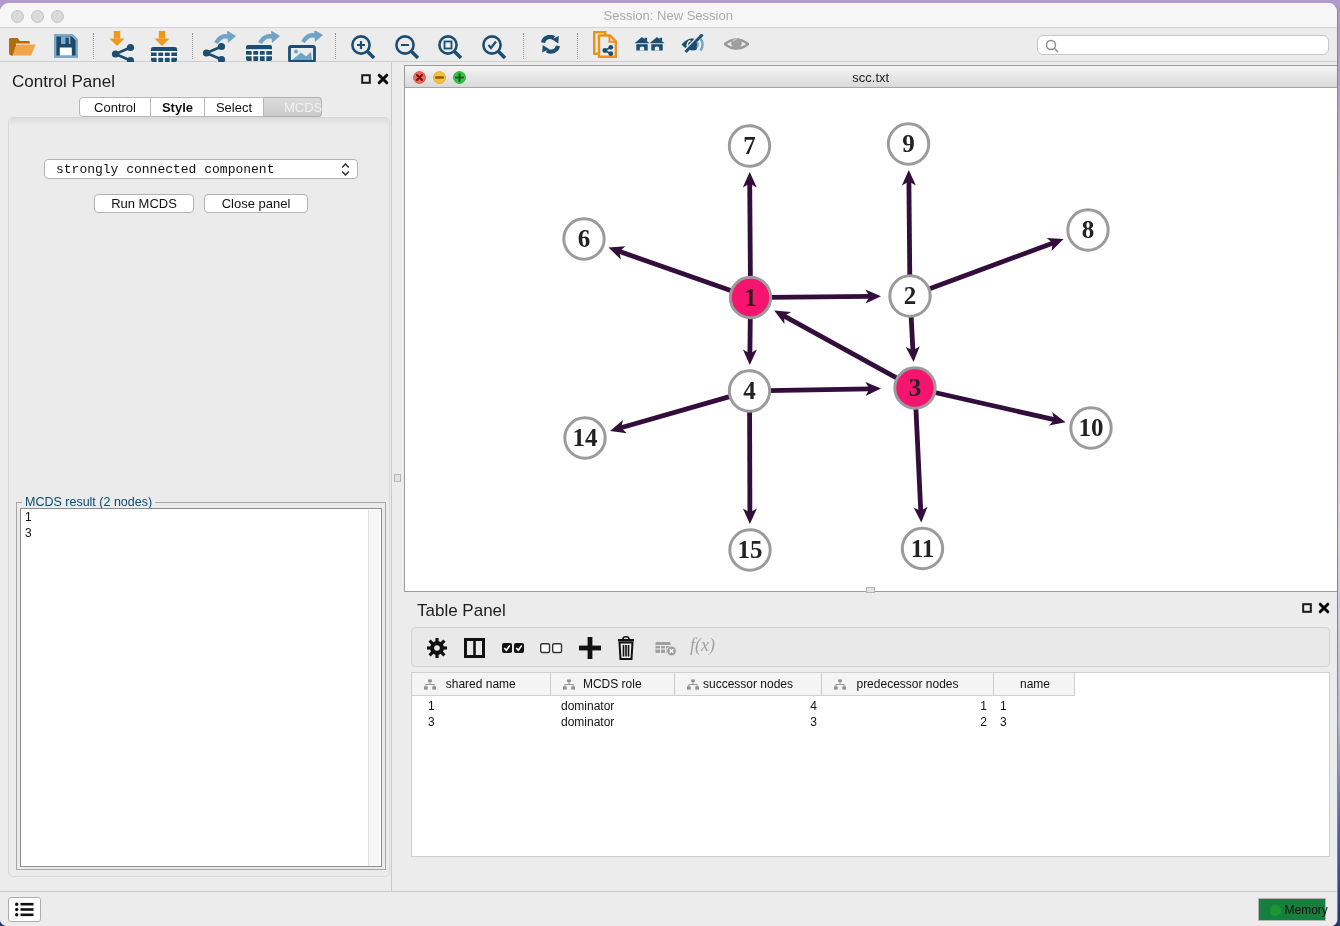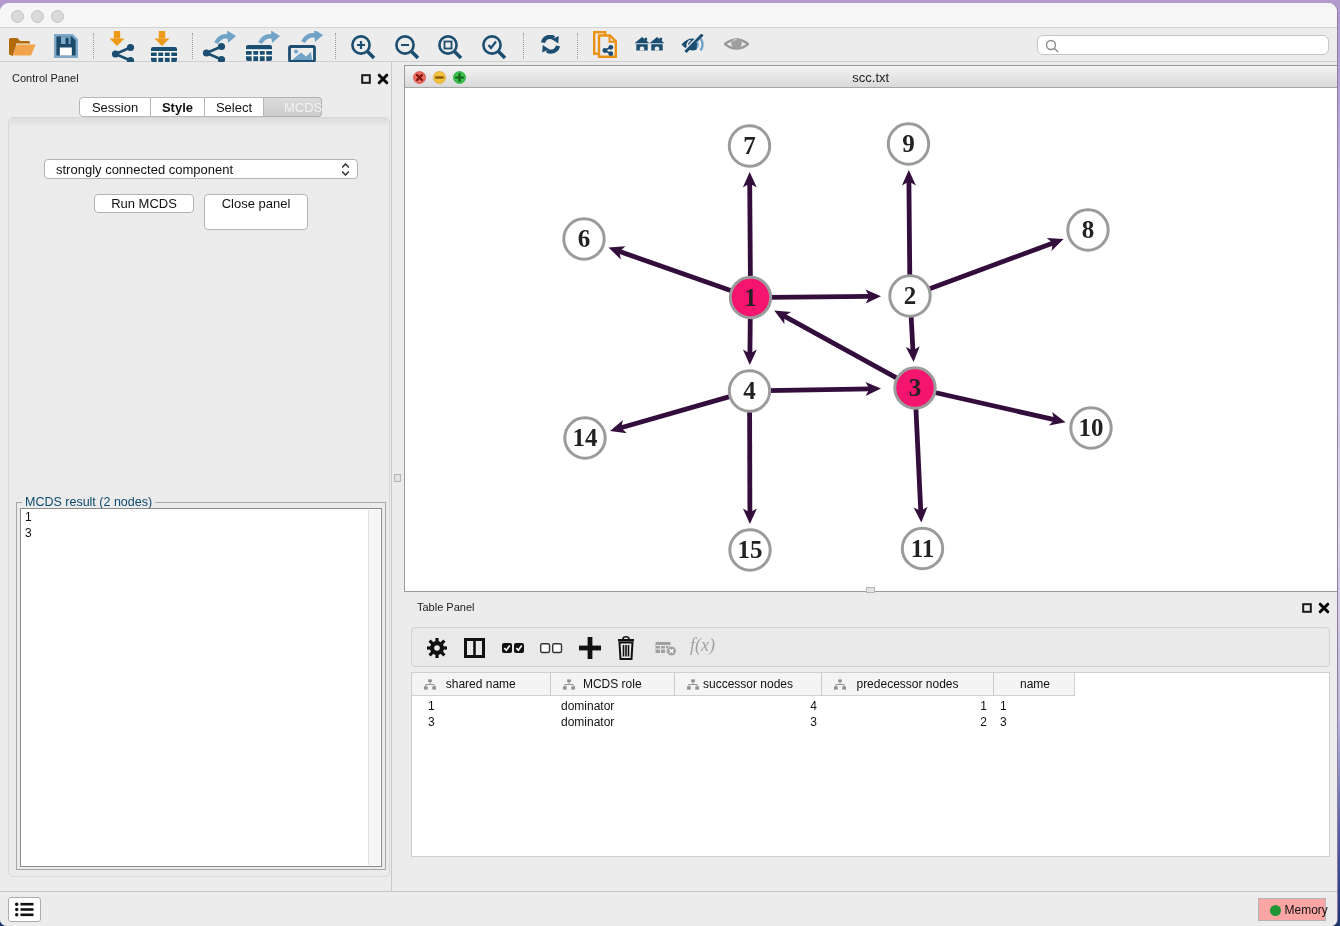--- a/index.html
+++ b/index.html
@@ -9,21 +9,21 @@
 .abs { position:absolute; }
 
 #titlebar { position:absolute; left:0; top:0; width:100%; height:25px; background:#f6f6f6; border-bottom:1px solid #d3d3d3; }
 .tl { position:absolute; top:7.5px; width:13px; height:13px; border-radius:50%; background:#dadada; border:1px solid #c3c3c3; }
 #title { position:absolute; top:5px; width:100%; text-align:center; font-size:13px; color:#ababab; }
 
 #toolbar { position:absolute; left:0; top:25px; width:100%; height:34.5px; background:#ececec; border-bottom:1px solid #cfcfcf; }
 .sep { position:absolute; top:5px; height:26px; width:0; border-left:1px dotted #999; }
 
 #cpanel { position:absolute; left:0; top:59.5px; width:392px; height:829px; background:#ececec; border-right:1px solid #c9c9c9; }
-.pnl-title { font-size:11px; color:#1c1c1c; }
+.pnl-title { font-size:17px; color:#1c1c1c; }
 .tabrow { position:absolute; display:flex; font-size:13px; }
 .tab { height:20px; line-height:19px; text-align:center; background:#fff; border:1px solid #b6b6b6; border-left:none; color:#111; }
 .tab.first { border-left:1px solid #b6b6b6; border-radius:4px 0 0 4px; }
 .tab.sel { background:linear-gradient(180deg,#dcdcdc,#cbcbcb); color:#f2f2f2; border-color:#b0b0b0; border-radius:0 4px 4px 0; }
 #cp-content { position:absolute; left:8px; top:55px; width:382px; height:760px; background:#ebebeb; border:1px solid #d8d8d8; border-radius:5px; }
 #cp-content:before { content:""; position:absolute; left:0; top:0; width:100%; height:8px; background:linear-gradient(180deg,#dcdcdc,#ebebeb); border-radius:5px 5px 0 0; }
 .btn { position:absolute; background:#fff; border:1px solid #b3b3b3; border-radius:4px; font-size:13px; color:#111; text-align:center; }
 #mcds-box { position:absolute; left:7px; top:384px; width:370px; height:368px; border:1px solid #a6a6a6; }
 #mcds-legend { position:absolute; left:13px; top:377px; font-size:12.5px; color:#0c4a6e; background:#ebebeb; padding:0 3px; }
 #mcds-list { position:absolute; left:11px; top:390px; width:362px; height:359px; background:#fff; border:1px solid #8c8c8c; font-size:12px; color:#111; }
@@ -43,30 +43,31 @@
 #tp-table { position:absolute; left:7px; top:78px; width:919px; height:185px; background:#fff; border:1px solid #cfcfcf; }
 #tp-header { position:absolute; left:0; top:0; width:663px; height:23px; background:#f4f4f4; border-bottom:1px solid #d0d0d0; border-right:1px solid #d0d0d0; font-size:12px; color:#111; }
 .hcell { position:absolute; top:0; height:23px; line-height:23px; text-align:center; border-right:1px solid #cccccc; }
 .hcell:last-child { border-right:none; }
 .treeicon { position:absolute; top:6px; width:12px; height:11px; }
 .trow { position:absolute; font-size:12px; color:#111; height:16px; line-height:16px; }
 .tabrow2 { position:absolute; display:flex; font-size:13px; }
 
 #statusbar { position:absolute; left:0; top:888.5px; width:100%; height:35px; background:#ececec; border-top:1px solid #c6c6c6; }
 #listbtn { position:absolute; left:8px; top:5px; width:33px; height:25px; background:#fff; border:1px solid #adadad; border-radius:3px; }
-#membtn { position:absolute; right:11px; top:6px; width:68px; height:23px; background:#fca5a5; border:1px solid #b4b4b4; font-size:12px; color:#111; }
+#membtn { position:absolute; right:11px; top:6px; width:68px; height:23px; background:#15803d; border:1px solid #b4b4b4; font-size:12px; color:#111; }
 svg { display:block; }
 </style>
 </head>
 <body>
 <div id="win">
   <div id="titlebar">
     <div class="tl" style="left:11px;"></div>
     <div class="tl" style="left:31px;"></div>
     <div class="tl" style="left:51px;"></div>
+    <div id="title">Session: New Session</div>
   </div>
   <div id="toolbar">
     <svg class="abs" style="left:7px;top:7px;" width="30" height="22" viewBox="0 0 30 22">
         <path d="M2,19.5 L2,4.5 Q2,3 3.5,3 L10.5,3 L13,6 L21.5,6 Q23,6 23,7.5 L23,10.5 L8,10.5 Z" fill="#b26a0b"></path>
         <polygon points="4.5,21 24.5,21 29.5,9 9.5,9" fill="#f2a44d" stroke="#ececec" stroke-width="1.2"></polygon>
         <polygon points="2,19.5 5.5,21 9.5,9.5 7,9.5" fill="#b26a0b"></polygon>
       </svg>
     <svg class="abs" style="left:54px;top:6px;" width="24" height="24" viewBox="0 0 24 24">
         <path d="M1.2,1.2 L18.2,1.2 L22.8,5.8 L22.8,22.8 L1.2,22.8 Z" fill="#1d4a6b" stroke="#7fa9c9" stroke-width="2.4"></path>
         <rect x="7" y="2.5" width="9.5" height="7.5" fill="#7fa9c9"></rect>
@@ -207,34 +208,34 @@
   </div>
   <div id="cpanel">
     <div class="pnl-title" style="position:absolute;left:12px;top:10px;">Control Panel</div>
     <svg class="abs" style="left:361px;top:12px;" width="10" height="10" viewBox="0 0 10 10">
         <rect x="1.2" y="1.2" width="7.6" height="7.6" fill="none" stroke="#1a1a1a" stroke-width="2"></rect>
       </svg>
     <svg class="abs" style="left:377px;top:11px;" width="12" height="12" viewBox="0 0 12 12">
         <path d="M2.2 2.2 L9.8 9.8 M9.8 2.2 L2.2 9.8" stroke="#0a0a0a" stroke-width="3" stroke-linecap="round"></path>
       </svg>
     <div class="tabrow" style="left:79px;top:35px;">
-      <div class="tab first" style="width:72px;">Session</div>
+      <div class="tab first" style="width:72px;">Control</div>
       <div class="tab" style="width:54px;font-weight:bold;">Style</div>
       <div class="tab" style="width:59px;">Select</div>
       <div class="tab sel" style="width:58px;padding-left:20px;">MCDS</div>
     </div>
     <div id="cp-content">
-      <div class="btn" style="left:35px;top:41px;width:314px;height:20px;text-align:left;line-height:19px;padding-left:11px;">strongly connected component
+      <div class="btn" style="left:35px;top:41px;width:314px;height:20px;text-align:left;line-height:19px;padding-left:11px;font-family:Liberation Mono, monospace;">strongly connected component
         <svg style="position:absolute;right:7px;top:3px;" width="9" height="13" viewBox="0 0 9 13">
             <path d="M1.2 4.6 L4.5 1 L7.8 4.6" fill="none" stroke="#333" stroke-width="1.5"></path>
             <path d="M1.2 8.4 L4.5 12 L7.8 8.4" fill="none" stroke="#333" stroke-width="1.5"></path>
           </svg>
       </div>
       <div class="btn" style="left:85px;top:76px;width:100px;height:19px;line-height:18px;">Run MCDS</div>
-      <div class="btn" style="left:195px;top:76px;width:104px;height:36px;line-height:18px;">Close panel</div>
+      <div class="btn" style="left:195px;top:76px;width:104px;height:19px;line-height:18px;">Close panel</div>
       <div id="mcds-box"></div>
         <div id="mcds-legend">MCDS result (2 nodes)</div>
         <div id="mcds-list">
           <div style="padding:1px 0 0 4px;line-height:15.5px;">1<br>3</div>
           <div id="mcds-sb"></div>
         </div>
     </div>
   </div>
   <div id="vsplit-handle"></div>
   <div id="netwin">

